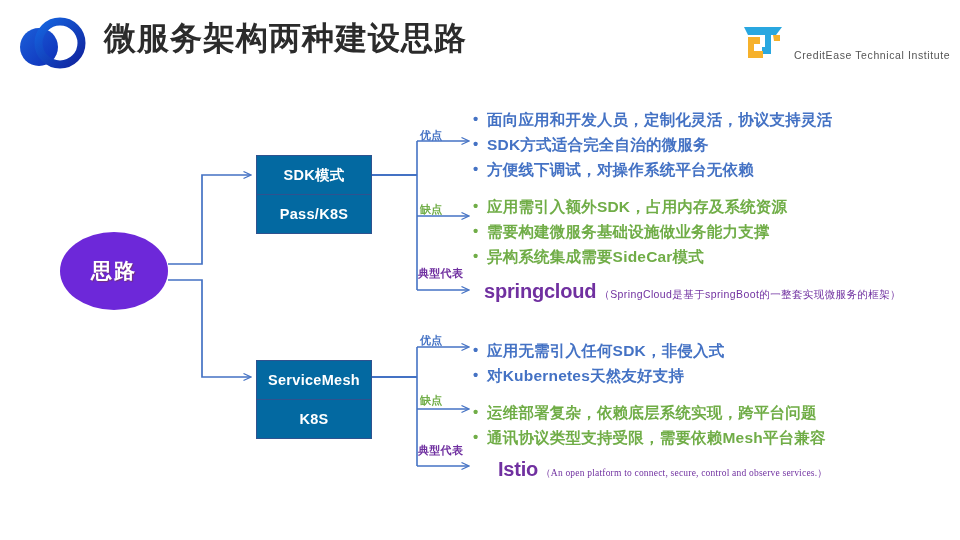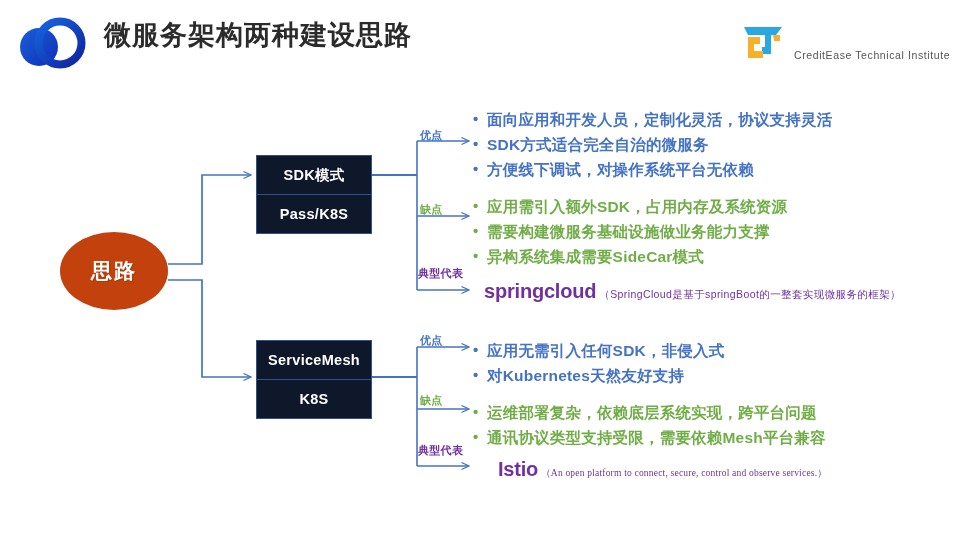--- a/index.html
+++ b/index.html
@@ -23,21 +23,21 @@
     width: 960px; height: 90px;
   }
   #brand-mark {
     position: absolute;
     left: 12px; top: 16px;
     width: 84px; height: 58px;
   }
   #page-title {
     position: absolute;
     left: 104px; top: 17px;
-    font-size: 27px;
+    font-size: 32px;
     font-weight: bold;
     color: #2b2b2b;
     letter-spacing: 1px;
     white-space: nowrap;
   }
   #org-logo {
     position: absolute;
     right: 18px; top: 20px;
     width: 204px; height: 48px;
   }
@@ -71,56 +71,56 @@
     width: 960px; height: 540px;
     pointer-events: none;
   }
 
   
   #root-node {
     position: absolute;
     left: 60px; top: 232px;
     width: 108px; height: 78px;
     border-radius: 50%;
-    background: #c2410c;
+    background: #6d28d9;
     box-shadow: 0 0 0 0 rgba(0,0,0,0);
     display: flex;
     align-items: center;
     justify-content: center;
   }
   #root-node .label {
     color: #ffffff;
     font-size: 21px;
     font-weight: bold;
     letter-spacing: 2px;
     text-shadow: 1px 1px 1px rgba(120,60,10,0.45);
   }
 
   
   .branch-box {
     position: absolute;
     width: 116px;
-    background: #0f172a;
+    background: #0369a1;
     border: 1px solid #2F528F;
     box-sizing: border-box;
   }
   .branch-box .cell {
     height: 38px;
     display: flex;
     align-items: center;
     justify-content: center;
     color: #ffffff;
     font-size: 14.5px;
     font-weight: bold;
     letter-spacing: 0.3px;
     white-space: nowrap;
   }
   .branch-box .cell.top { border-bottom: 1px solid #2F528F; }
   #branch-sdk  { left: 256px; top: 155px; }
-  #branch-mesh { left: 256px; top: 340px; text-align: center; }
+  #branch-mesh { left: 256px; top: 360px; text-align: center; }
 
   
   .tag {
     position: absolute;
     font-size: 11px;
     font-weight: bold;
     white-space: nowrap;
     letter-spacing: 0.3px;
   }
   .tag.pro   { color: #4472C4; }

